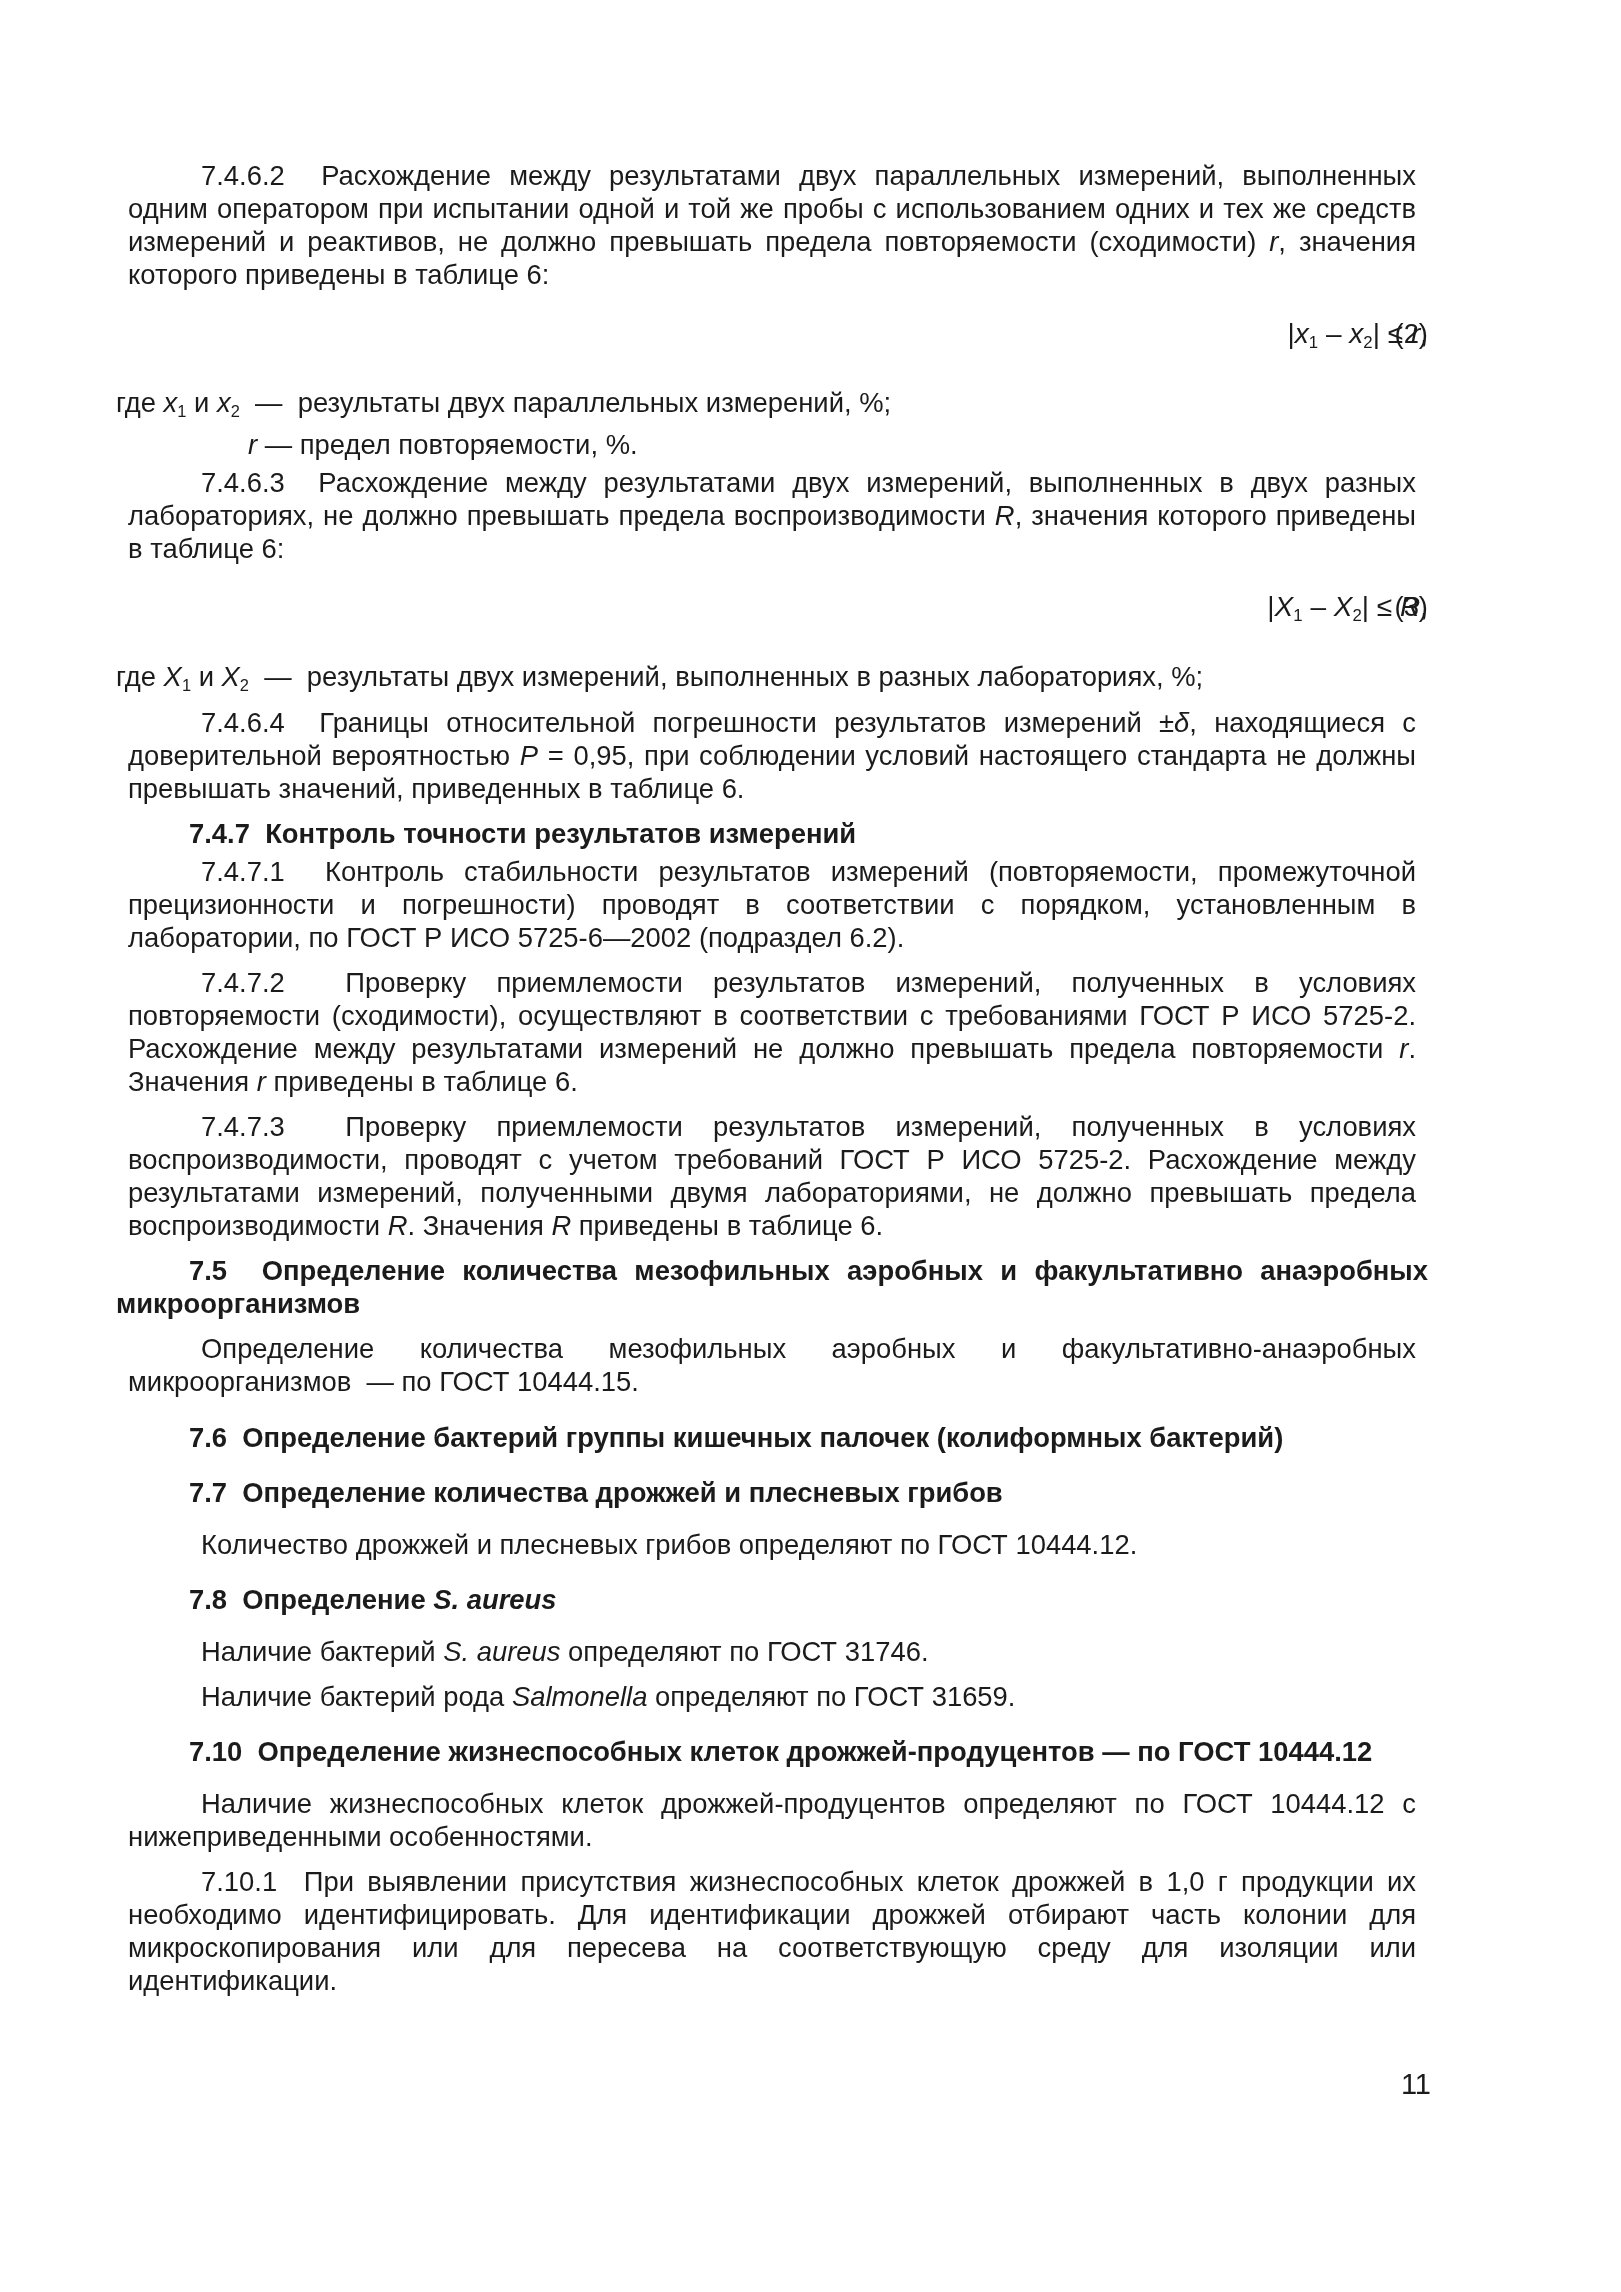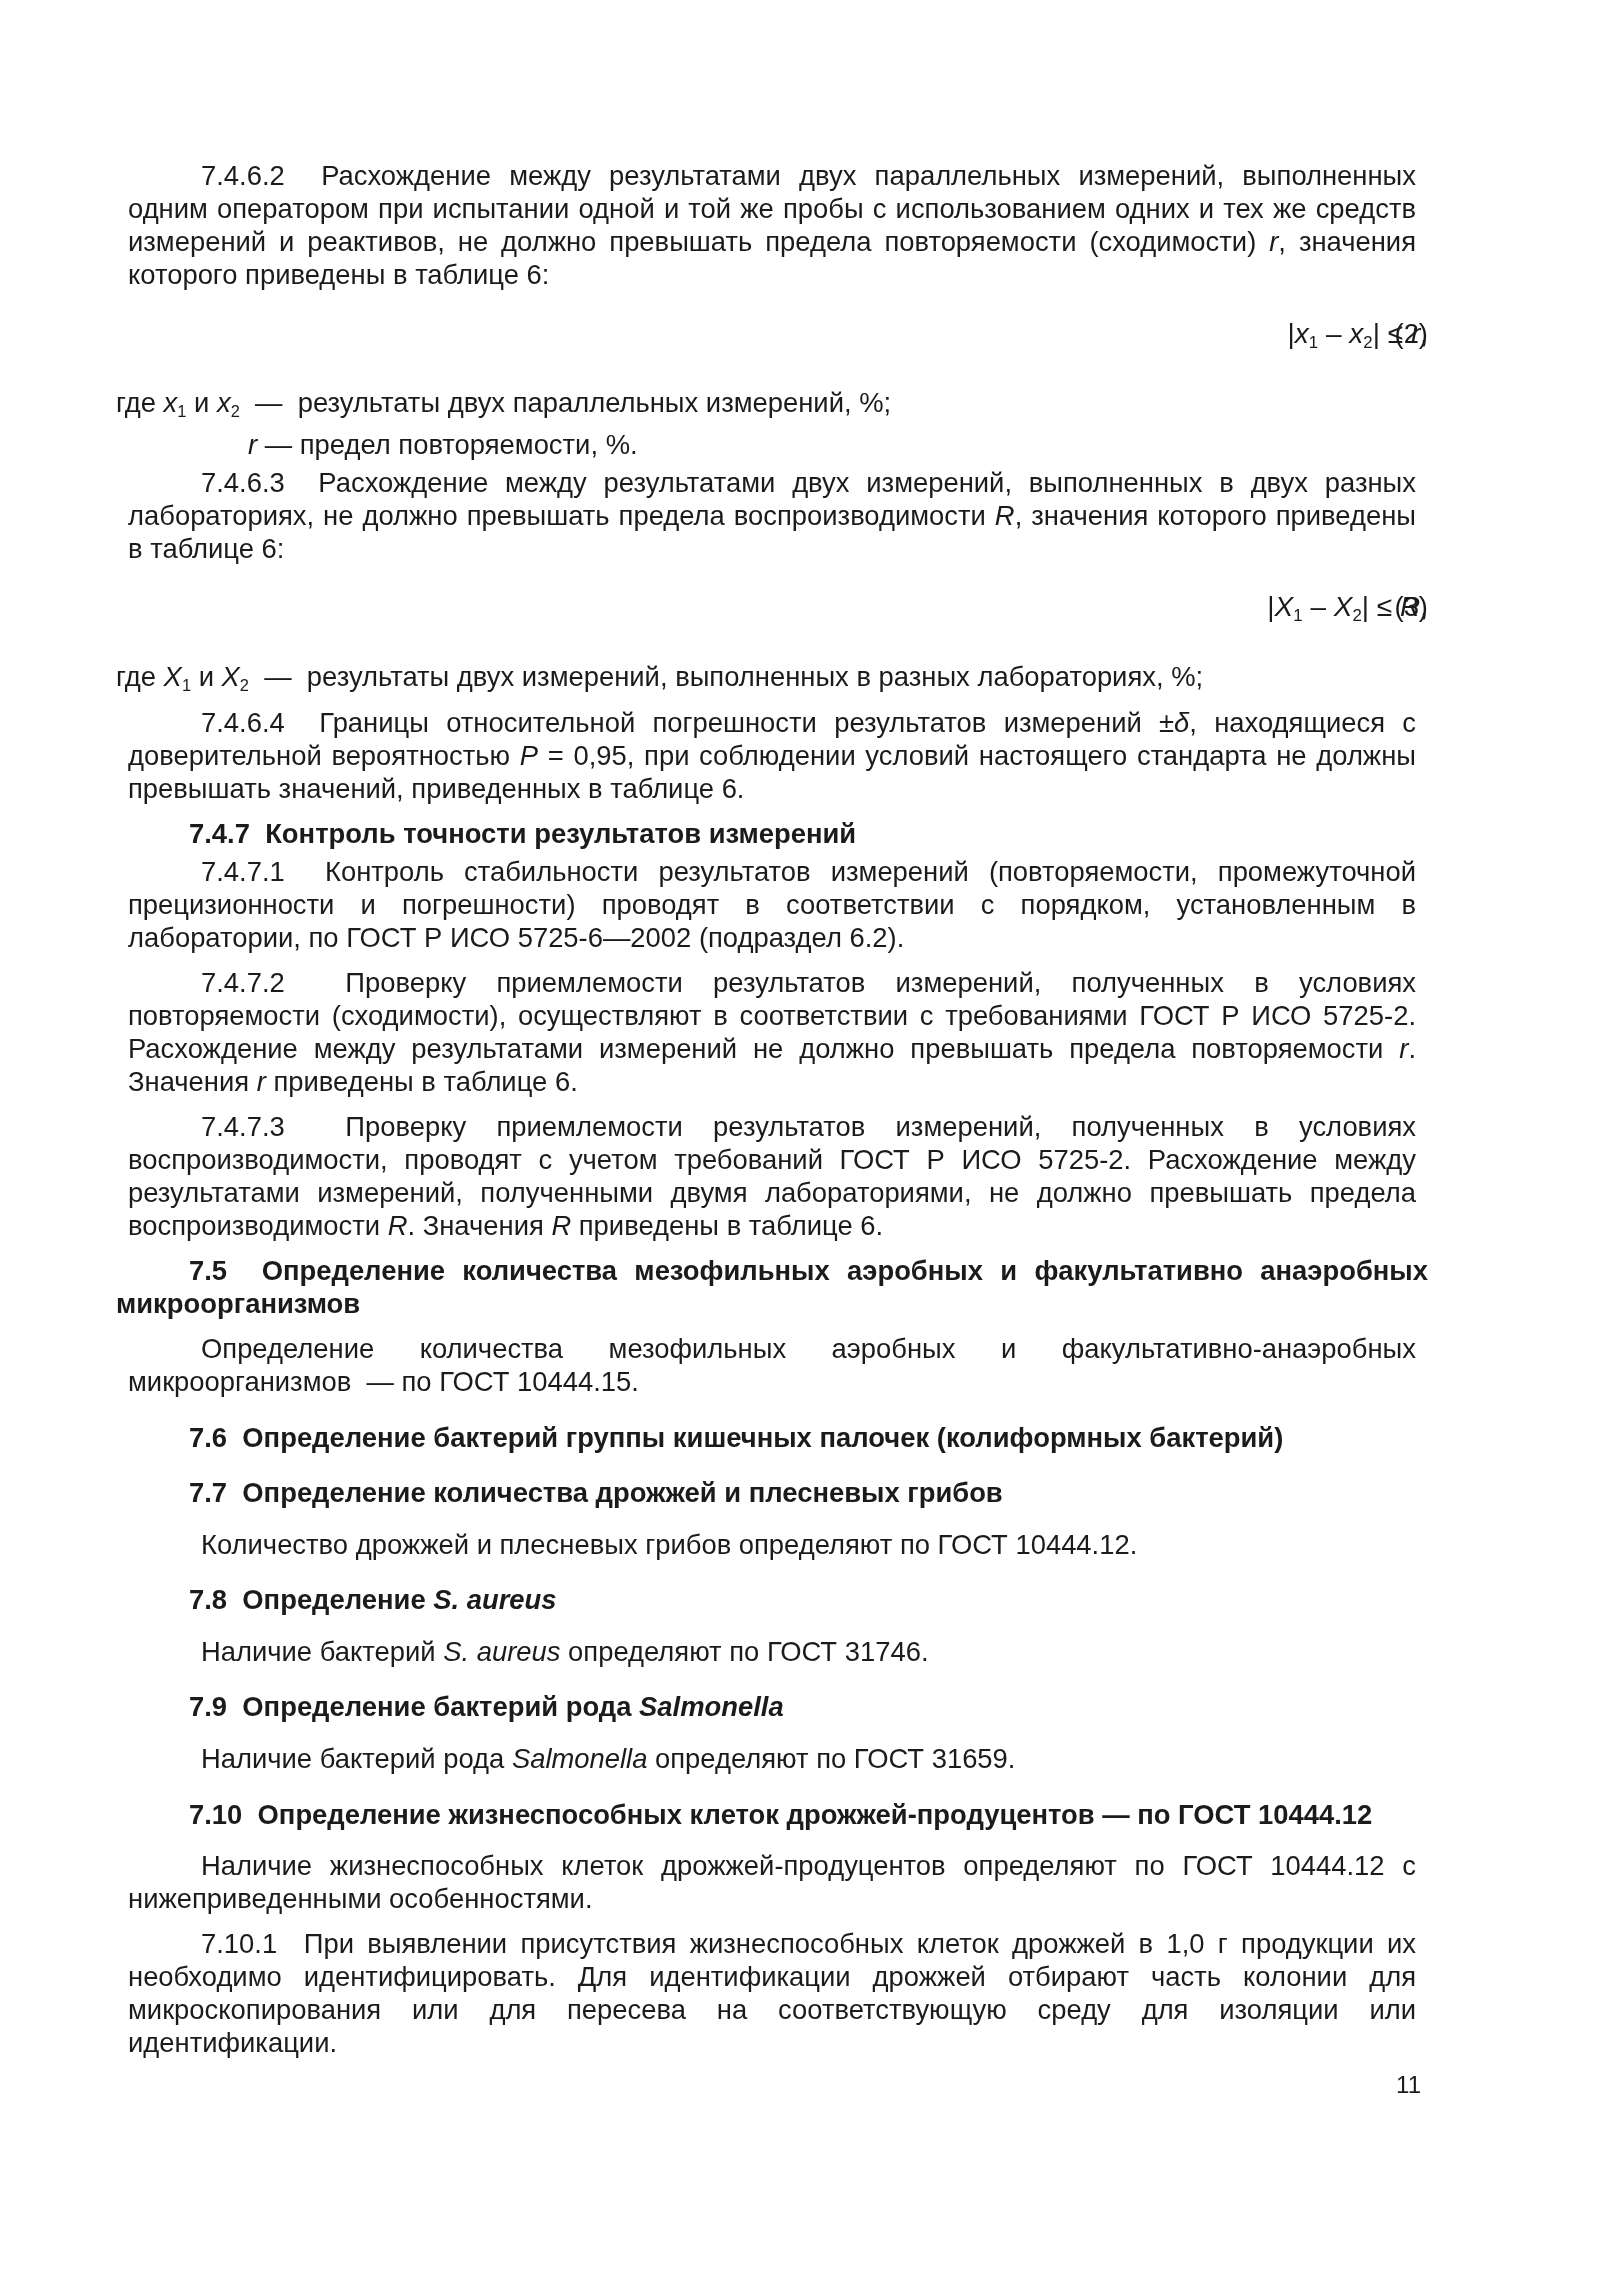--- a/index.html
+++ b/index.html
@@ -68,22 +68,22 @@
   .where { margin: 0; }
   .where-ind { padding-left: 132px; }
   .seg-i { font-style: italic; }
   .seg-sub {
     font-size: 0.6em;
     vertical-align: -0.28em;
   }
   .page-number {
     position: absolute;
     top: 2068px;
-    right: 200px;
-    font-size: 24px;
+    right: 190px;
+    font-size: 29px;
     padding-left: 16px;
   }
 </style>
 </head>
 <body>
 
 <div class="page">
   <div class="content">
 
 
@@ -118,21 +118,20 @@
     <p class="para"><span>Определение количества мезофильных аэробных и факультативно-анаэробных микроорганизмов&nbsp; — по ГОСТ 10444.15.</span></p>
 
     <p class="h-sect"><span>7.6&nbsp; Определение бактерий группы кишечных палочек (колиформных бактерий)</span></p>
 
     <p class="h-sect"><span>7.7&nbsp; Определение количества дрожжей и плесневых грибов</span></p>
     <p class="para"><span>Количество дрожжей и плесневых грибов определяют по ГОСТ 10444.12.</span></p>
 
     <p class="h-sect"><span>7.8&nbsp; Определение </span><span class="seg-i">S. aureus</span></p>
     <p class="para"><span>Наличие бактерий </span><span class="seg-i">S. aureus</span><span> определяют по ГОСТ 31746.</span></p>
 
-    <p class="h-sect"><span>7.9&nbsp; Определение бактерий рода </span><span class="seg-i">Salmonella</span></p>
     <p class="para"><span>Наличие бактерий рода </span><span class="seg-i">Salmonella</span><span> определяют по ГОСТ 31659.</span></p>
 
     <p class="h-sect"><span>7.10&nbsp; Определение жизнеспособных клеток дрожжей-продуцентов — по ГОСТ 10444.12</span></p>
     <p class="para"><span>Наличие жизнеспособных клеток дрожжей-продуцентов определяют по ГОСТ 10444.12 с нижеприведенными особенностями.</span></p>
     <p class="para pnum"><span>7.10.1&nbsp; При выявлении присутствия жизнеспособных клеток дрожжей в 1,0 г продукции их необходимо идентифицировать. Для идентификации дрожжей отбирают часть колонии для микроскопирования или для пересева на соответствующую среду для изоляции или идентификации.</span></p>
 
   </div>
 
   <div class="page-number">11</div>
 </div>

